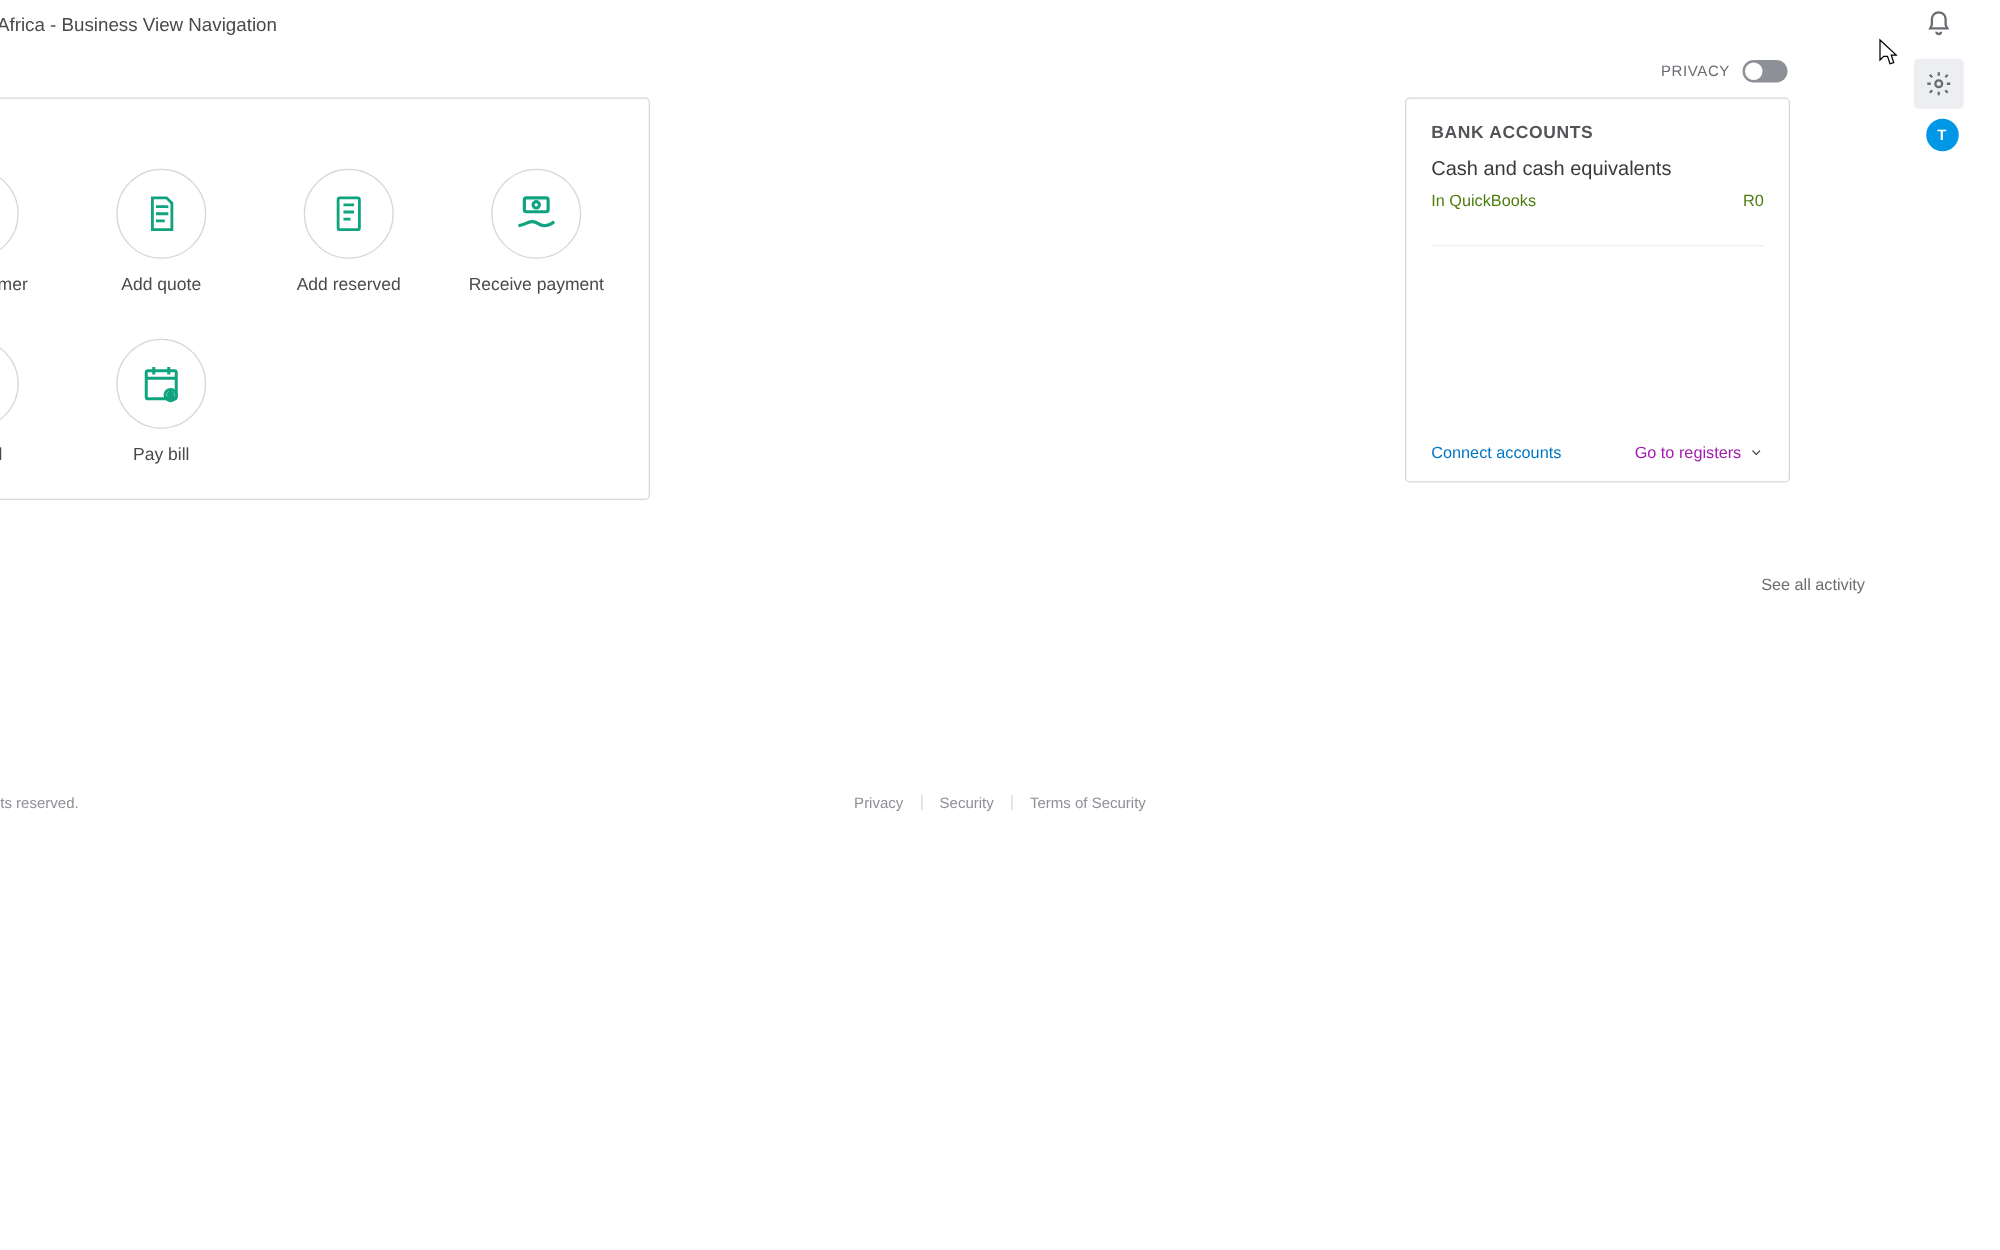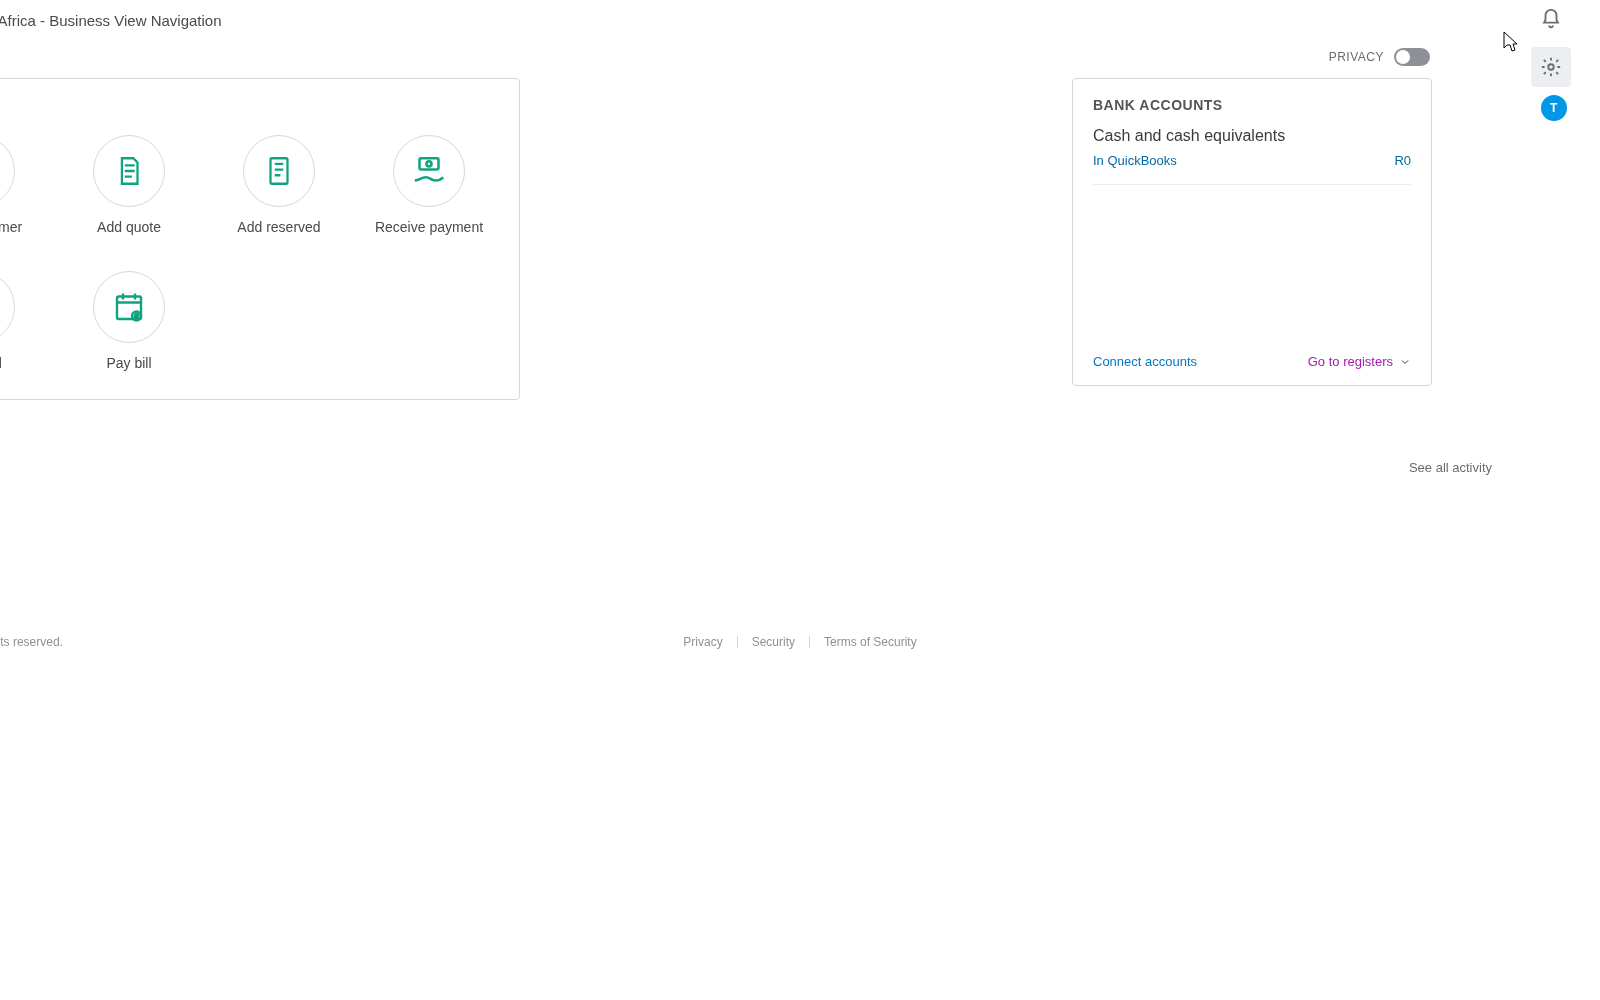--- a/index.html
+++ b/index.html
@@ -145,21 +145,21 @@
   }
   .shortcut-label {
     font-size: 14px;
     color: #4a4a4a;
     white-space: nowrap;
   }
 
   
   .gap { flex: 1; }
   .bank-card {
-    width: 360px;
+    width: 308px;
     margin-right: 168px;
     padding: 18px 20px 16px 20px;
     min-height: 308px;
     display: flex;
     flex-direction: column;
   }
   .bank-title {
     font-size: 14px;
     font-weight: 600;
     letter-spacing: 0.5px;
@@ -168,22 +168,22 @@
   }
   .bank-row-name {
     font-size: 16px;
     color: #393a3d;
     margin-bottom: 8px;
   }
   .bank-row-sub {
     display: flex;
     justify-content: space-between;
     font-size: 13px;
-    color: #0369a1;
-    padding-bottom: 16px;
+    color: #4d7c0f;
+    padding-bottom: 28px;
     border-bottom: 1px solid #eceef1;
   }
   .bank-actions {
     margin-top: auto;
     display: flex;
     justify-content: space-between;
     align-items: center;
     font-size: 13px;
   }
   .link { color: #0077c5; cursor: pointer; }

